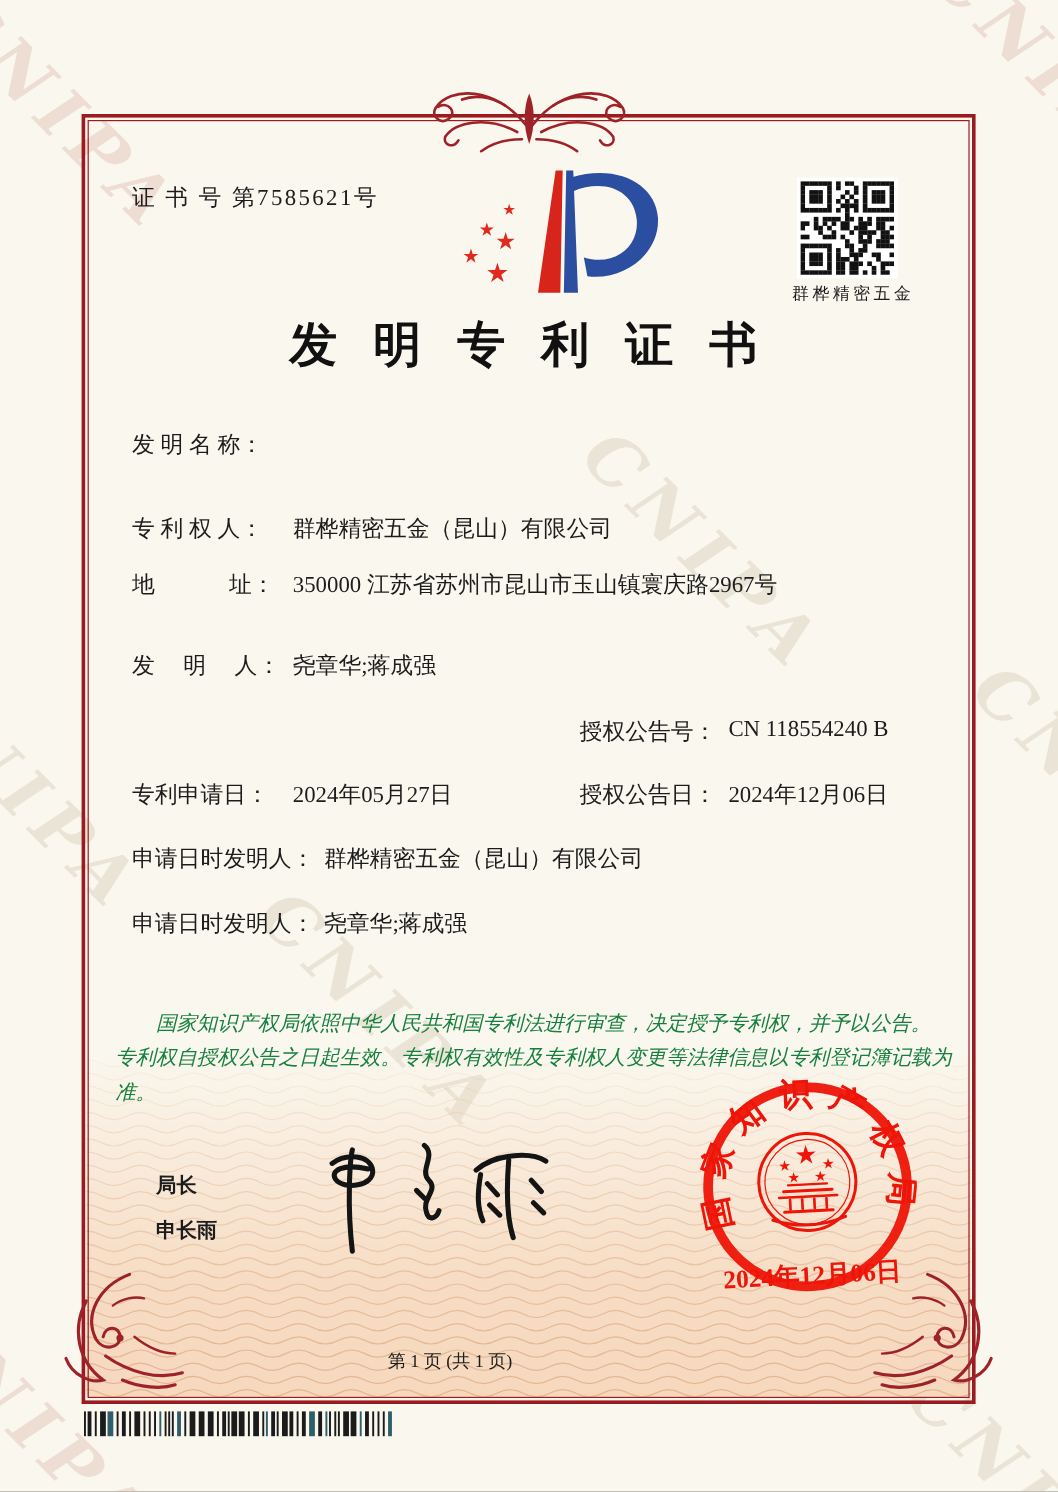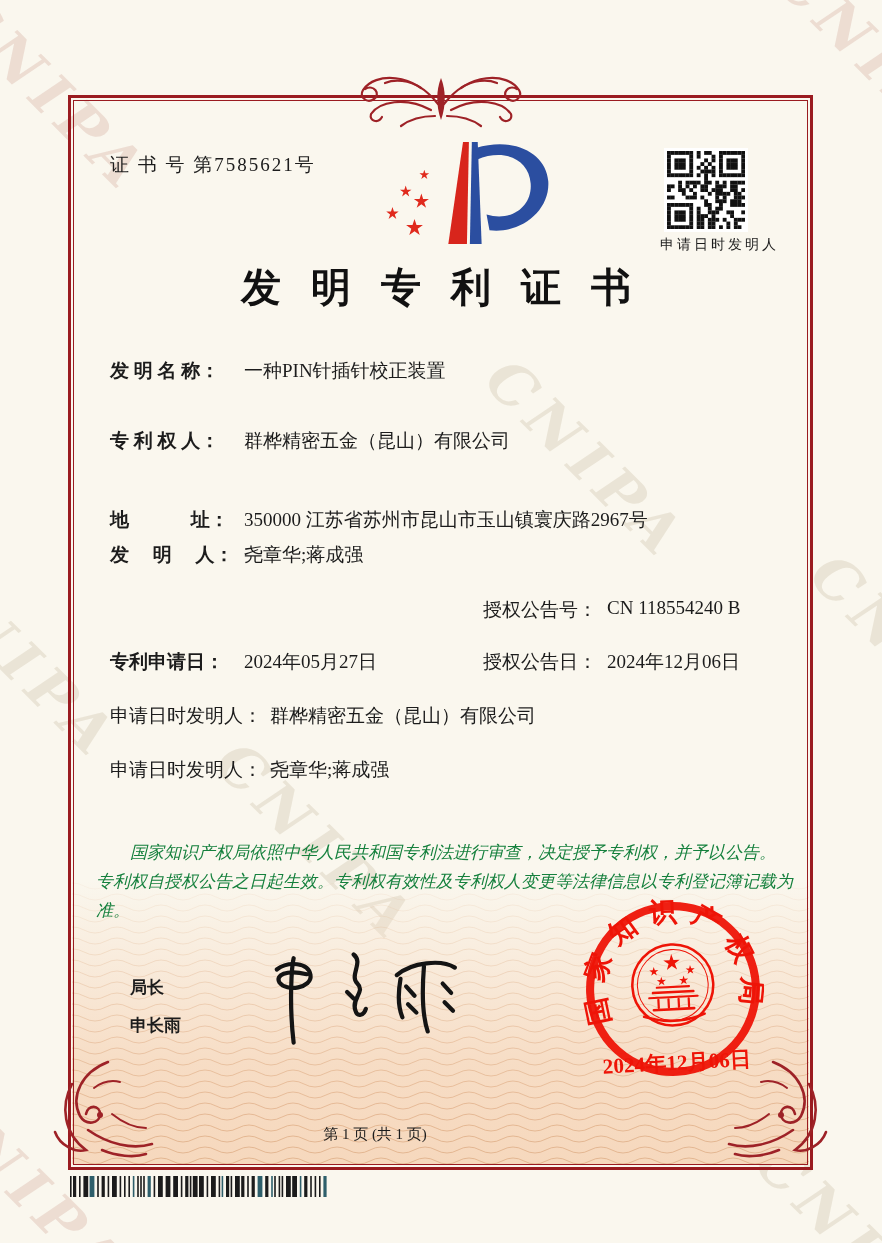--- a/index.html
+++ b/index.html
@@ -25,24 +25,24 @@
   .abs{position:absolute;z-index:2;}
 
   .cert-no{left:110px;top:152px;font-size:19px;letter-spacing:2px;}
   .logo{left:366px;top:140px;}
   .qr{left:664px;top:148px;width:84px;height:84px;background:#fff;padding:3px;box-sizing:border-box;}
   .qr-label{left:660px;top:236px;font-size:14px;letter-spacing:3px;}
   .title{left:0;top:260px;width:882px;text-align:center;font-size:40px;font-weight:bold;
          letter-spacing:10px;color:#111;}
 
   .row{position:absolute;left:110px;display:flex;font-size:19px;z-index:2;white-space:pre;}
-  .flabel{flex:none;width:134px;font-weight:bold;}
+  .flabel{flex:none;width:134px;}
   .wlabel{flex:none;width:160px;}
   .rlabel{flex:none;width:124px;}
-  .r1{top:358px}.r2{top:428px}.r3{top:507px}.r4{top:542px}
+  .r1{top:358px}.r2{top:428px}.r3{top:474px}.r4{top:542px}
   .r5{top:597px}.r6{top:649px}.r7{top:703px}.r8{top:757px}
   .rcol{left:483px;}
 
   .statement{left:96px;top:838px;width:698px;font-size:17px;line-height:29px;
              font-style:italic;color:#15803d;z-index:2;}
   .statement .ln1{text-indent:2em;}
 
   .director{left:130px;font-family:"Liberation Sans","DejaVu Sans",sans-serif;
             font-weight:600;font-size:17px;z-index:2;}
   .d1{top:976px}.d2{top:1014px}
@@ -390,27 +390,26 @@
         <rect x="29.714285714285715" y="74.28571428571429" width="3.8642857142857143" height="3.8642857142857143" fill="#111"></rect>
         <rect x="33.42857142857143" y="74.28571428571429" width="3.8642857142857143" height="3.8642857142857143" fill="#111"></rect>
         <rect x="40.85714285714286" y="74.28571428571429" width="3.8642857142857143" height="3.8642857142857143" fill="#111"></rect>
         <rect x="44.57142857142857" y="74.28571428571429" width="3.8642857142857143" height="3.8642857142857143" fill="#111"></rect>
         <rect x="52" y="74.28571428571429" width="3.8642857142857143" height="3.8642857142857143" fill="#111"></rect>
         <rect x="59.42857142857143" y="74.28571428571429" width="3.8642857142857143" height="3.8642857142857143" fill="#111"></rect>
         <rect x="66.85714285714286" y="74.28571428571429" width="3.8642857142857143" height="3.8642857142857143" fill="#111"></rect>
         <rect x="70.57142857142857" y="74.28571428571429" width="3.8642857142857143" height="3.8642857142857143" fill="#111"></rect>
       </svg>
   </div>
-  <div class="abs qr-label">申请日时发明人</div>
+  <div class="abs qr-label">群桦精密五金</div>
 
   <div class="abs title">发 明 专 利 证 书</div>
 
   <div class="row r1">
     <span class="flabel">发 明 名 称：</span>
-    <span>一种PIN针插针校正装置</span>
   </div>
   <div class="row r2">
     <span class="flabel">专 利 权 人：</span>
     <span>群桦精密五金（昆山）有限公司</span>
   </div>
   <div class="row r3">
     <span class="flabel">地　　　 址：</span>
     <span>350000 江苏省苏州市昆山市玉山镇寰庆路2967号</span>
   </div>
   <div class="row r4">

